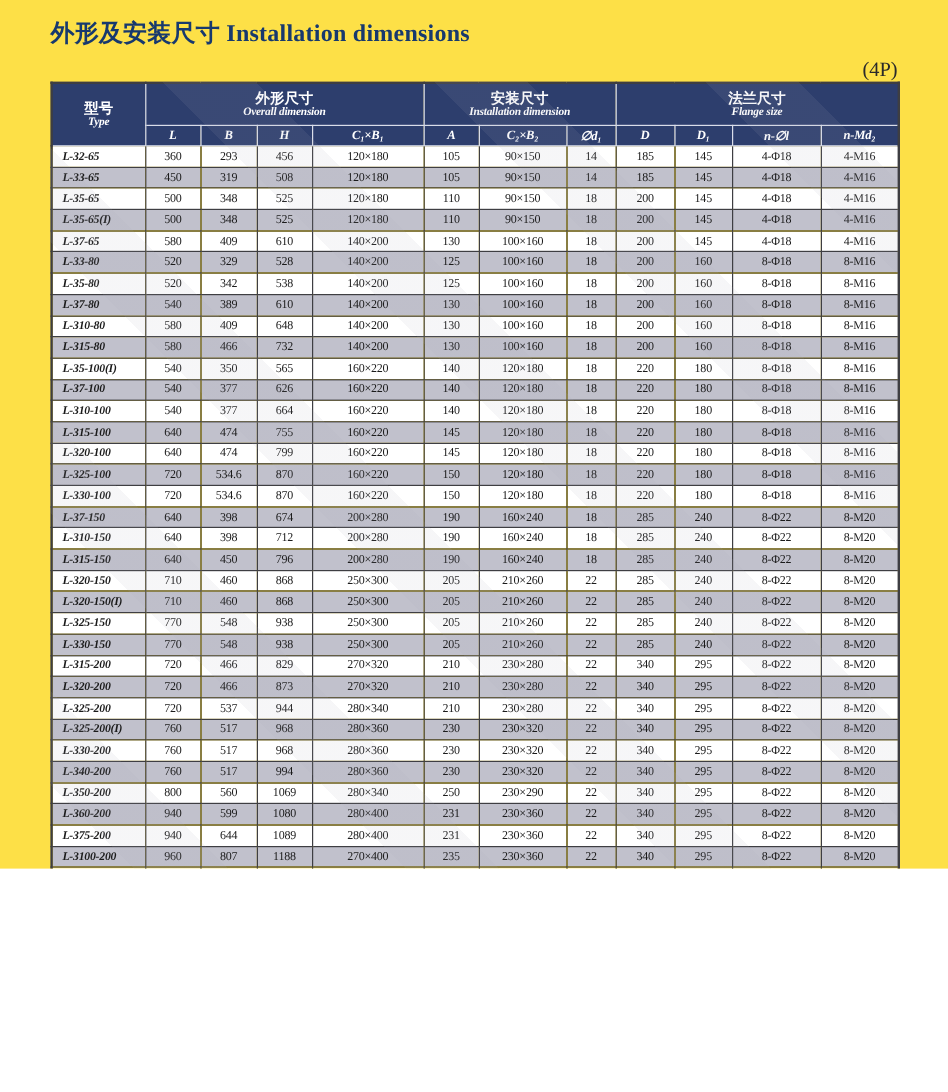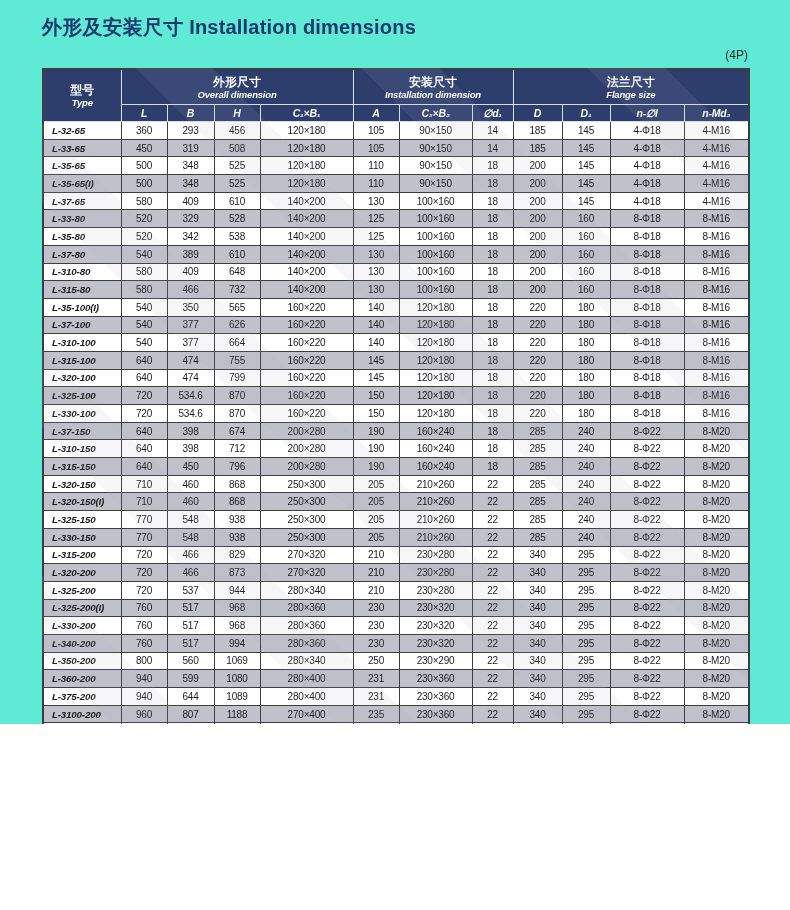--- a/index.html
+++ b/index.html
@@ -1,27 +1,27 @@
 <!DOCTYPE html>
 <html><head>
 <meta charset="utf-8">
 <style>
   html,body{margin:0;padding:0;background:#ffffff;}
   .page{
-    position:relative;width:790px;height:724px;background:#5eead4;
-    font-family:Liberation Sans, sans-serif;overflow:hidden;
+    position:relative;width:790px;height:724px;background:#fde047;
+    font-family:Liberation Serif, serif;overflow:hidden;
   }
   .title{
     position:absolute;left:42px;top:14px;margin:0;
     font-size:20px;font-weight:bold;color:#17396e;letter-spacing:.2px;
     white-space:nowrap;
   }
   .page-tag{
     position:absolute;right:42px;top:48px;
-    font-size:12px;color:#2a2a2a;
+    font-size:17px;color:#2a2a2a;
   }
   table.dim{
     position:absolute;left:42px;top:68px;width:706px;
     border-collapse:collapse;table-layout:fixed;
     border:2px solid #3e3e42;border-bottom:3px double #3e3e42;
   }
   thead th{
     background:#2d3e6d;color:#ffffff;font-weight:bold;
     border:1px solid #d9dde9;padding:0;vertical-align:middle;
   }

